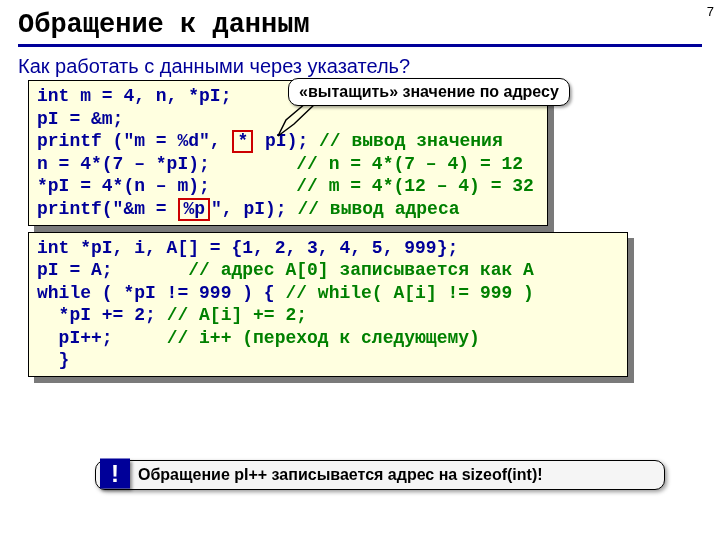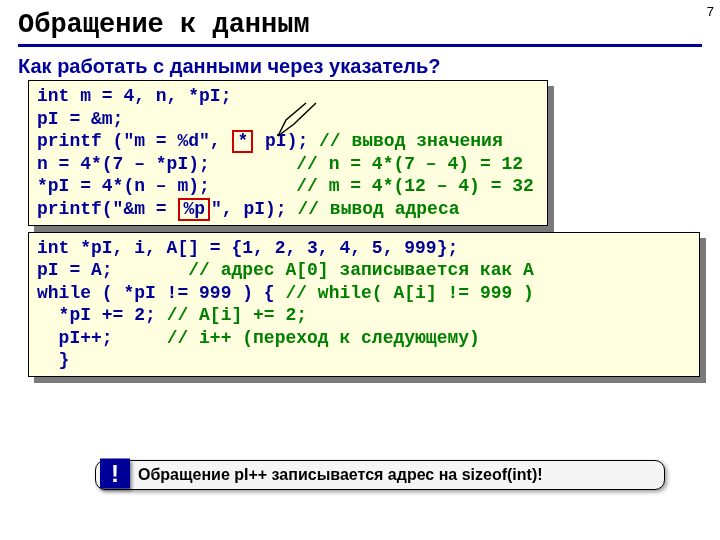--- a/index.html
+++ b/index.html
@@ -33,21 +33,21 @@
     margin: 2px 0 4px 0;
     font-family: Liberation Mono, monospace;
   }
   .rule {
     border: none;
     border-top: 3px solid #000099;
     margin: 2px 0 8px 0;
   }
   .subh {
     font-size: 20px;
-    font-weight: bold;
+    font-weight: normal;
     color: #000099;
     margin: 4px 0 2px 0;
   }
   .codebox-wrap {
     position: relative;
     margin: 2px 0 6px 10px;
   }
   .codebox-sh {
     position: absolute;
     top: 6px; left: 6px; right: -6px; bottom: -6px;
@@ -140,28 +140,29 @@
 
   <div class="codebox-wrap" style="width:520px;">
     <div class="codebox-sh"></div>
     <div class="codebox"><span>int m = 4, n, *pI;</span>
 <span>pI = &amp;m;</span>
 <span>printf ("m = %d", </span><span class="hlbox">*</span><span> pI); </span><span class="comment">// вывод значения</span>
 <span>n = 4*(7 – *pI);        </span><span class="comment">// n = 4*(7 – 4) = 12</span>
 <span>*pI = 4*(n – m);        </span><span class="comment">// m = 4*(12 – 4) = 32</span>
 <span>printf("&amp;m = </span><span class="hlbox">%p</span><span>", pI); </span><span class="comment">// вывод адреса</span></div>
 
+    <div class="callout" style="top:-2px; left:260px;">«вытащить» значение по адресу</div>
     <svg class="callout-tail" style="top:20px; left:248px;" width="60" height="40">
       <polyline points="30,3 10,20 2,36" fill="none" stroke="#000" stroke-width="1.5"></polyline>
       <polyline points="40,3 18,24 2,36" fill="none" stroke="#000" stroke-width="1.5"></polyline>
     </svg>
   </div>
 
 
-  <div class="codebox-wrap" style="width:672px;">
+  <div class="codebox-wrap" style="width:600px;">
     <div class="codebox-sh"></div>
     <div class="codebox"><span>int *pI, i, A[] = {1, 2, 3, 4, 5, 999};</span>
 <span>pI = A;       </span><span class="comment">// адрес A[0] записывается как A</span>
 <span>while ( *pI != 999 ) { </span><span class="comment">// while( A[i] != 999 )</span>
 <span>  *pI += 2; </span><span class="comment">// A[i] += 2;</span>
 <span>  pI++;     </span><span class="comment">// i++ (переход к следующему)</span>
 <span>  }</span></div>
   </div>
 
   <div class="note-wrap" style="left:95px; top:460px; width:570px;">

